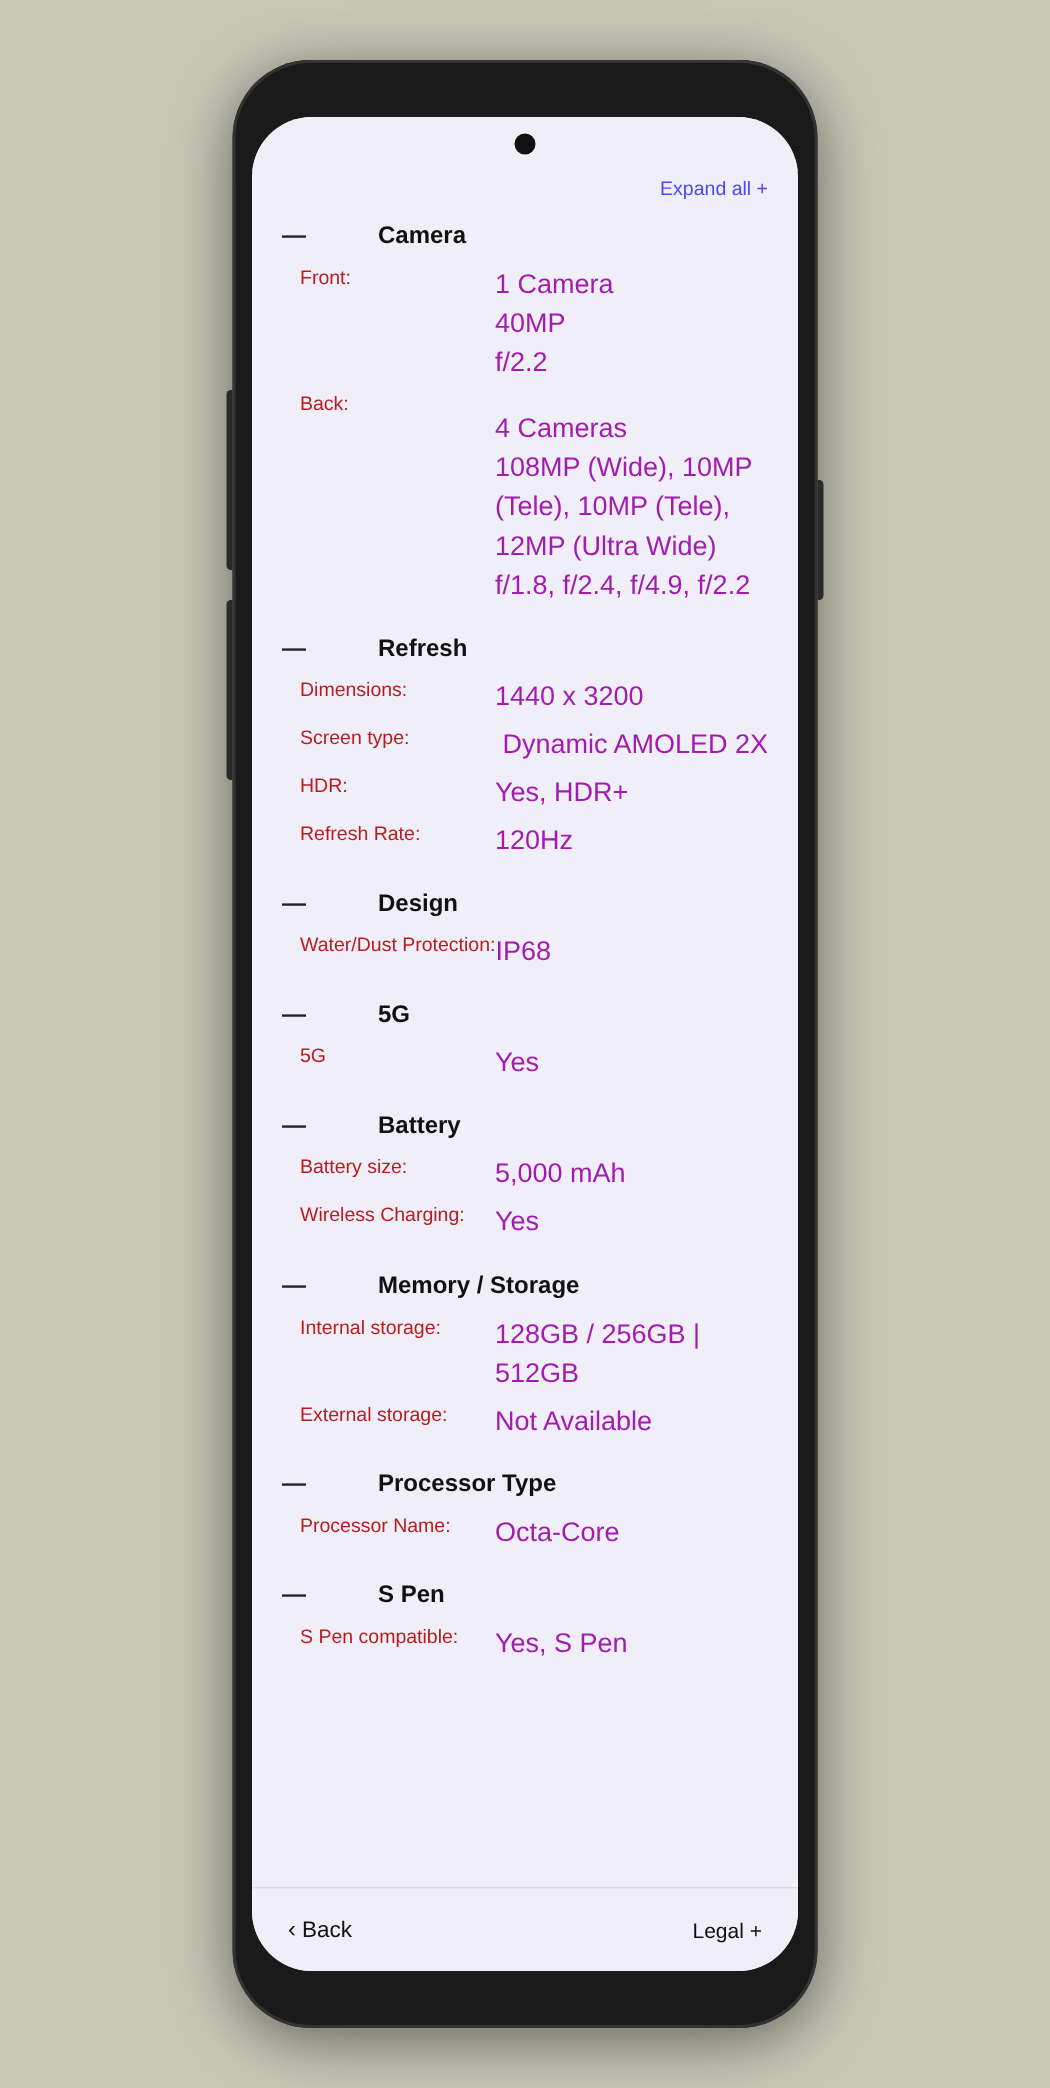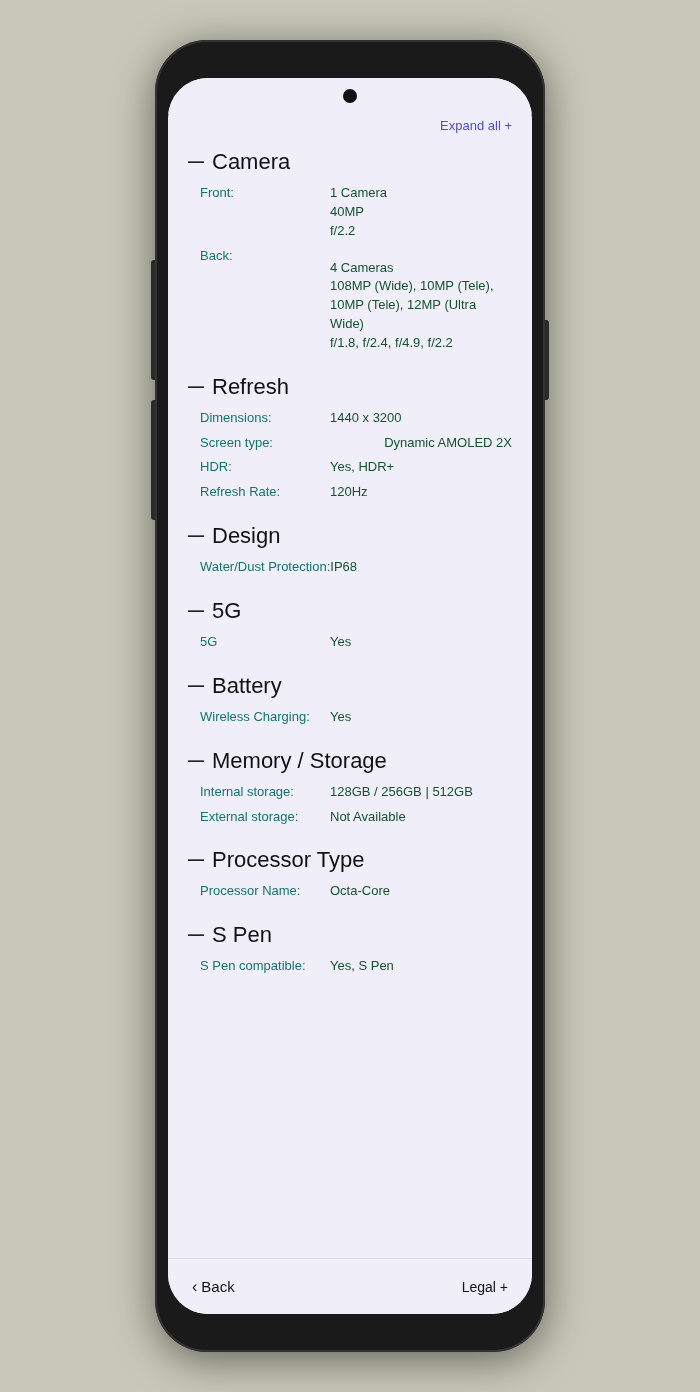--- a/index.html
+++ b/index.html
@@ -105,41 +105,42 @@
       align-items: center;
       padding: 8px 20px 6px;
       gap: 8px;
     }
     .section-dash {
       color: #222;
       font-size: 16px;
       font-weight: 700;
     }
     .section-title {
-      font-size: 22px;
-      font-weight: 400;
+      font-size: 16px;
+      font-weight: 700;
       color: #111;
+      margin-left: 40px;
     }
 
     .spec-row {
       display: flex;
       padding: 3px 20px 3px 32px;
       align-items: flex-start;
     }
     .spec-label {
       font-size: 13px;
-      color: #0f766e;
+      color: #b91c1c;
       font-weight: 500;
       min-width: 130px;
       flex-shrink: 0;
       padding-top: 1px;
     }
     .spec-value {
-      font-size: 13px;
-      color: #14532d;
+      font-size: 18px;
+      color: #a21caf;
       flex: 1;
       line-height: 1.45;
     }
 
     
     .bottom-nav {
       height: 56px;
       background: #f0eef8;
       border-top: 1px solid #ddd;
       display: flex;
@@ -240,20 +241,24 @@
             </div>
             <div class="spec-row">
               <span class="spec-label">5G</span>
               <span class="spec-value" style="white-space: pre-line;">Yes</span>
             </div>
           </div>
           <div class="section">
             <div class="section-header">
               <span class="section-dash">—</span>
               <span class="section-title">Battery</span>
+            </div>
+            <div class="spec-row">
+              <span class="spec-label">Battery size:</span>
+              <span class="spec-value" style="white-space: pre-line;">5,000 mAh</span>
             </div>
             <div class="spec-row">
               <span class="spec-label">Wireless Charging:</span>
               <span class="spec-value" style="white-space: pre-line;">Yes</span>
             </div>
           </div>
           <div class="section">
             <div class="section-header">
               <span class="section-dash">—</span>
               <span class="section-title">Memory / Storage</span>

